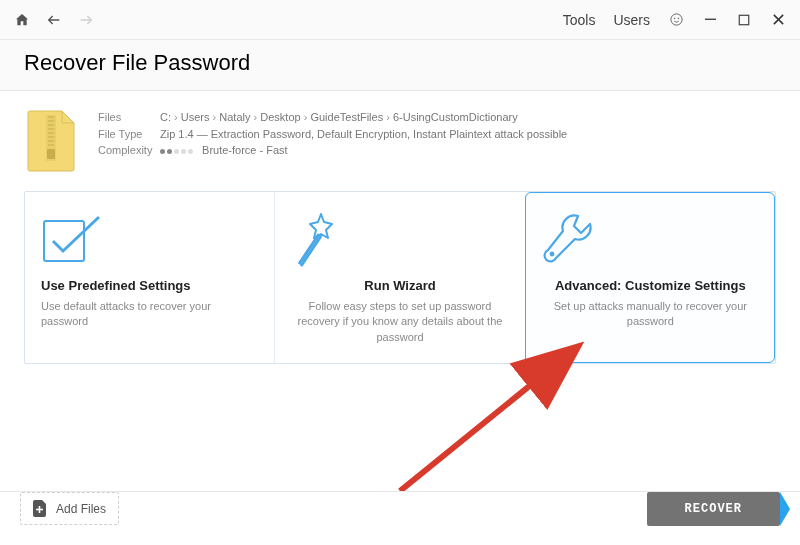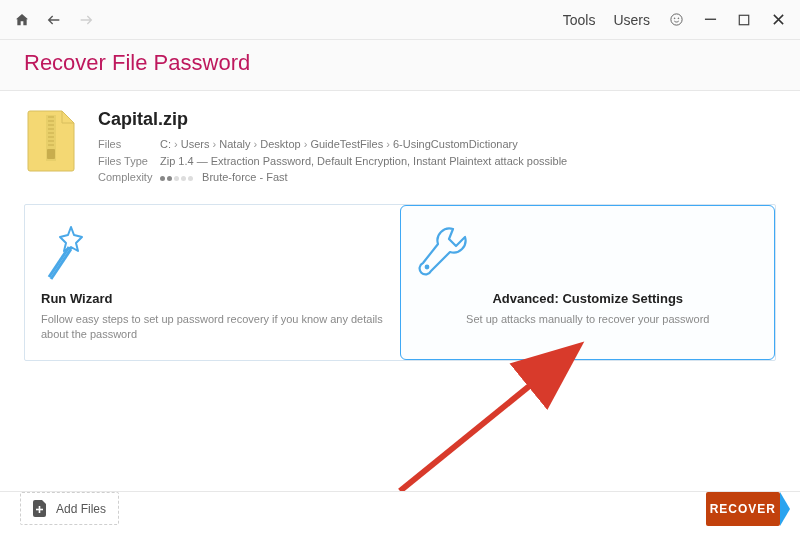--- a/index.html
+++ b/index.html
@@ -3,42 +3,42 @@
 <meta charset="utf-8">
 <style>
   * { box-sizing: border-box; margin: 0; padding: 0; }
   html, body { width: 800px; height: 545px; font-family: -apple-system, BlinkMacSystemFont, "Segoe UI", Arial, sans-serif; background: #fff; color: #222; overflow: hidden; }
   .toolbar { height: 40px; display: flex; align-items: center; padding: 0 14px; border-bottom: 1px solid #e7e7e7; background: #fafafa; }
   .toolbar .nav { display: flex; gap: 16px; align-items: center; }
   .toolbar .spacer { flex: 1; }
   .toolbar .menus { display: flex; gap: 18px; align-items: center; font-size: 14px; color: #444; }
   .toolbar .icon { width: 16px; height: 16px; display: inline-flex; align-items: center; justify-content: center; color: #555; cursor: pointer; }
   .toolbar .icon.disabled { color: #cfcfcf; cursor: default; }
-  .title { padding: 10px 24px 14px 24px; font-size: 22px; color: #be185d; background: #fafafa; border-bottom: 1px solid #e7e7e7; }
+  .title { padding: 10px 24px 14px 24px; font-size: 22px; color: #000000; background: #fafafa; border-bottom: 1px solid #e7e7e7; }
   .body { padding: 18px 24px 0 24px; position: relative; }
   .file-row { display: flex; gap: 18px; }
   .file-icon { width: 56px; height: 64px; }
   .file-info h2 { font-size: 18px; font-weight: 700; margin-bottom: 6px; }
   .meta-row { display: flex; font-size: 11px; color: #777; line-height: 1.5; }
   .meta-label { width: 62px; color: #888; }
   .breadcrumb span + span::before { content: " \203A  "; color: #999; }
   .dots { display: inline-flex; gap: 2px; align-items: center; margin-right: 6px; }
   .dot { width: 5px; height: 5px; border-radius: 50%; background: #ddd; }
   .dot.on { background: #888; }
   .cards { margin-top: 18px; display: flex; border: 1px solid #d7e4ef; border-radius: 2px; }
   .card { flex: 1; padding: 14px 16px 18px 16px; position: relative; cursor: pointer; }
   .card + .card { border-left: 1px solid #e2ecf4; text-align: center; }
   .card.selected { outline: 1px solid #3fa9f5; outline-offset: -1px; background: #fcfeff; border-radius: 6px; }
   .card .picto { height: 66px; display: flex; align-items: center; }
   .card h3 { font-size: 13px; font-weight: 700; margin: 6px 0 6px 0; color: #222; }
   .card p { font-size: 11px; color: #8a8a8a; line-height: 1.4; }
   .footer { position: absolute; left: 0; right: 0; bottom: 0; height: 54px; border-top: 1px solid #e7e7e7; display: flex; align-items: flex-start; padding: 0 20px; background: #fff; }
   .add-files { display: flex; gap: 8px; align-items: center; border: 1px dashed #cfcfcf; border-radius: 2px; padding: 7px 12px; font-size: 12px; color: #555; cursor: pointer; }
   .footer .spacer { flex: 1; }
-  .recover-btn { background: #c2410c; color: #fff; font-weight: 700; letter-spacing: 1px; font-size: 12px; padding: 10px 4px; border-radius: 2px; position: relative; cursor: pointer; }
+  .recover-btn { background: #737373; color: #fff; font-weight: 700; letter-spacing: 1px; font-size: 12px; padding: 10px 38px; border-radius: 2px; position: relative; cursor: pointer; font-family: Liberation Mono, monospace; }
   .recover-btn::after { content: ""; position: absolute; right: -10px; top: 0; bottom: 0; width: 0; border-top: 17px solid transparent; border-bottom: 17px solid transparent; border-left: 10px solid #2aa3ef; }
   .arrow { position: absolute; pointer-events: none; }
   svg { display: block; }
 </style>
 </head>
 <body>
 
 <div class="toolbar">
   <div class="nav">
     <span class="icon">
@@ -103,46 +103,55 @@
             <line x1="24" y1="20" x2="30" y2="20"></line>
           <line x1="24" y1="24" x2="30" y2="24"></line>
             <line x1="24" y1="28" x2="30" y2="28"></line>
           <line x1="24" y1="32" x2="30" y2="32"></line>
             <line x1="24" y1="36" x2="30" y2="36"></line>
         </g>
         <rect x="23" y="40" width="8" height="10" rx="1" fill="#c8ad4d"></rect>
       </svg>
     </div>
     <div class="file-info">
-      <h2>Capital.zip</h2>
       <div class="meta-row">
         <span class="meta-label">Files</span>
         <span class="breadcrumb" id="breadcrumb"><span>C:</span><span>Users</span><span>Nataly</span><span>Desktop</span><span>GuideTestFiles</span><span>6-UsingCustomDictionary</span></span>
       </div>
       <div class="meta-row">
-        <span class="meta-label">Files Type</span>
+        <span class="meta-label">File Type</span>
         <span>Zip 1.4 — Extraction Password, Default Encryption, Instant Plaintext attack possible</span>
       </div>
       <div class="meta-row">
         <span class="meta-label">Complexity</span>
         <span>
           <span class="dots" id="dots">
               <span class="dot on"></span>
               <span class="dot on"></span>
               <span class="dot"></span>
               <span class="dot"></span>
               <span class="dot"></span>
             </span>
           <span>Brute-force - Fast</span>
         </span>
       </div>
     </div>
   </div>
 
   <div class="cards">
+    <div class="card">
+      <div class="picto">
+        <svg width="62" height="56" viewBox="0 0 62 56" fill="none" stroke="#4aa8e8" stroke-width="2">
+          <rect x="3" y="10" width="40" height="40" rx="2"></rect>
+          <path d="M12 30 l10 10 L58 6" stroke-width="3"></path>
+        </svg>
+      </div>
+      <h3>Use Predefined Settings</h3>
+      <p>Use default attacks to recover your password</p>
+    </div>
     <div class="card">
       <div class="picto">
         <svg width="62" height="58" viewBox="0 0 62 58" fill="none" stroke="#4aa8e8" stroke-width="2">
           <path d="M30 4 l3 8 8 2 -6 6 2 8 -7 -4 -7 4 2 -8 -6 -6 8 -2z" stroke-linejoin="round"></path>
           <path d="M28 24 L8 54" stroke-width="3"></path>
           <path d="M30 26 L10 56" stroke-width="3"></path>
         </svg>
       </div>
       <h3>Run Wizard</h3>
       <p>Follow easy steps to set up password recovery if you know any details about the password</p>

